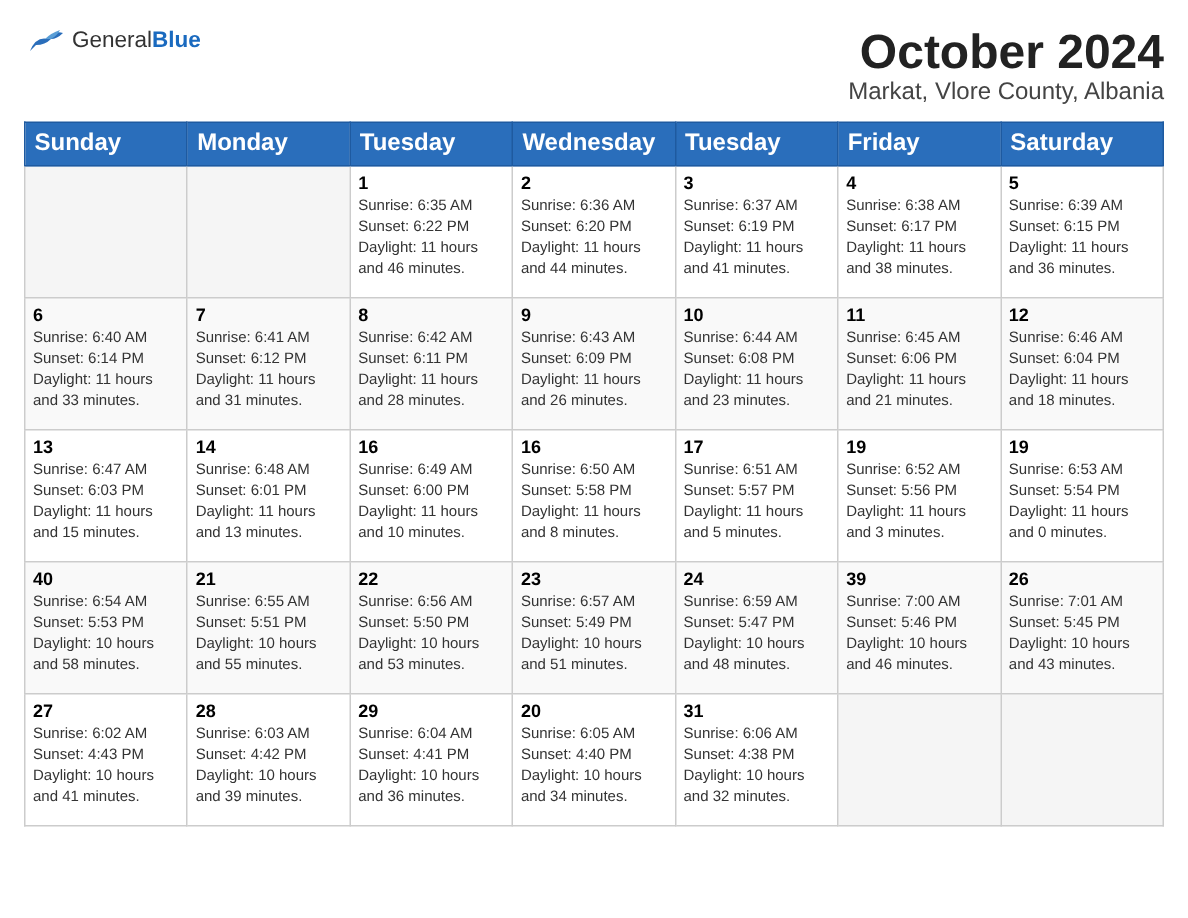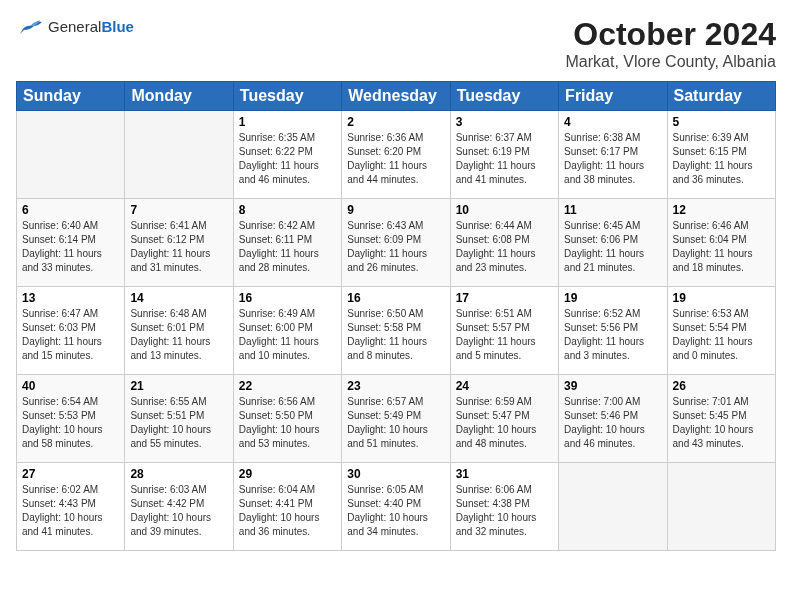--- a/index.html
+++ b/index.html
@@ -235,21 +235,21 @@
         </td>
         <td>
           <span class="day-num">28</span>
           <div class="day-info">Sunrise: 6:03 AM<br>Sunset: 4:42 PM<br>Daylight: 10 hours and 39 minutes.</div>
         </td>
         <td>
           <span class="day-num">29</span>
           <div class="day-info">Sunrise: 6:04 AM<br>Sunset: 4:41 PM<br>Daylight: 10 hours and 36 minutes.</div>
         </td>
         <td>
-          <span class="day-num">30</span>
+          <span class="day-num">20</span>
           <div class="day-info">Sunrise: 6:05 AM<br>Sunset: 4:40 PM<br>Daylight: 10 hours and 34 minutes.</div>
         </td>
         <td>
           <span class="day-num">31</span>
           <div class="day-info">Sunrise: 6:06 AM<br>Sunset: 4:38 PM<br>Daylight: 10 hours and 32 minutes.</div>
         </td>
         <td class="empty-cell"></td>
         <td class="empty-cell"></td>
       </tr>
     </tbody>

